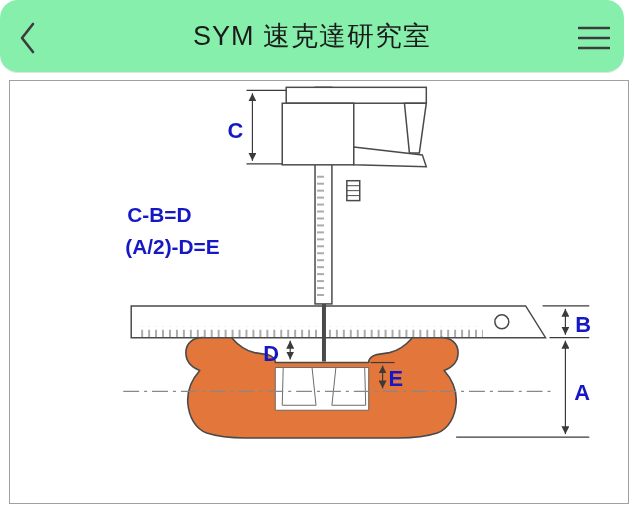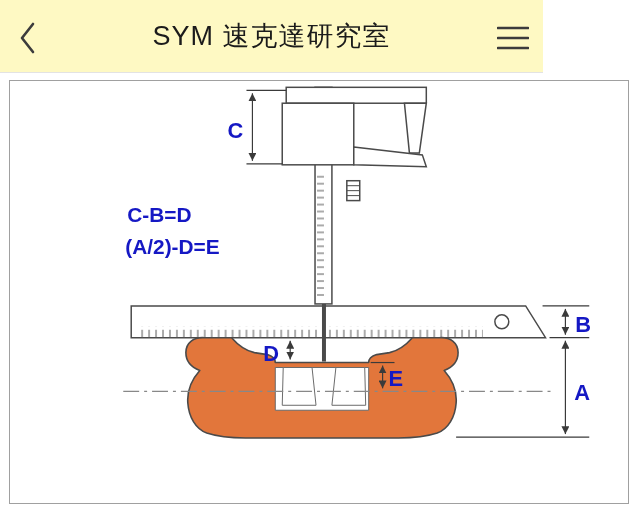--- a/index.html
+++ b/index.html
@@ -1,22 +1,22 @@
 <!DOCTYPE html>
 <html><head>
 <meta charset="utf-8">
 <style>
   html,body{margin:0;padding:0;}
   body{
     width:640px;height:520px;position:relative;background:#ffffff;
     font-family:"Liberation Sans",sans-serif;overflow:hidden;
   }
   .header{
-    position:absolute;top:0;left:0;width:543px;height:72px;background:#fef9c3;
-    border-bottom:1px solid #e3e3e3;display:flex;align-items:center;justify-content:center;
+    position:absolute;top:0;left:0;width:624px;height:72px;background:#86efac;
+    border-bottom:1px solid #e3e3e3;display:flex;align-items:center;justify-content:center;border-radius:18px;
   }
   .header .title{
     font-size:27px;color:#1b1b1b;font-weight:500;letter-spacing:1px;white-space:nowrap;
   }
   .icon-btn{
     position:absolute;top:18px;width:40px;height:40px;border:none;background:transparent;
     padding:0;cursor:pointer;display:flex;align-items:center;justify-content:center;
   }
   .back-btn{left:8px;}
   .menu-btn{right:10px;}

